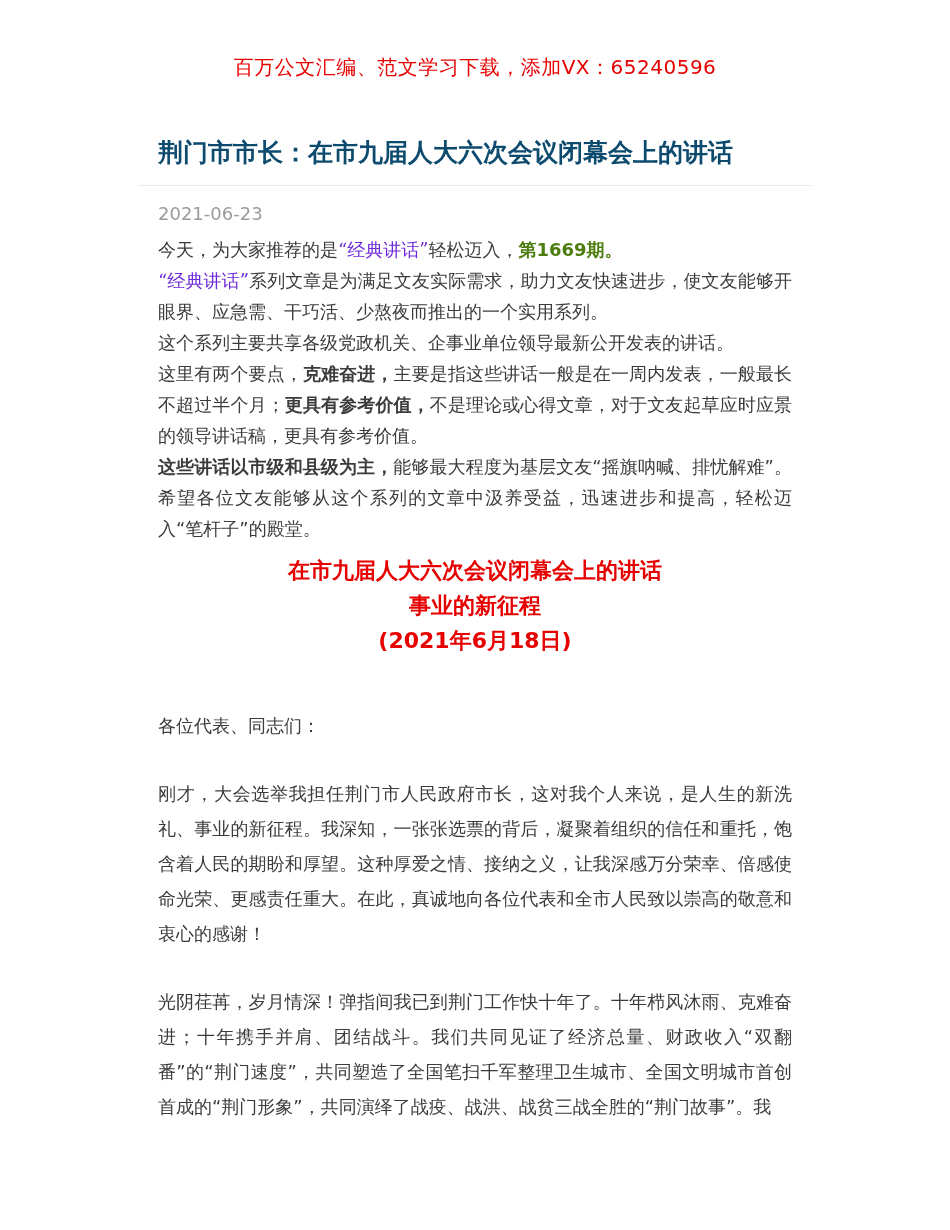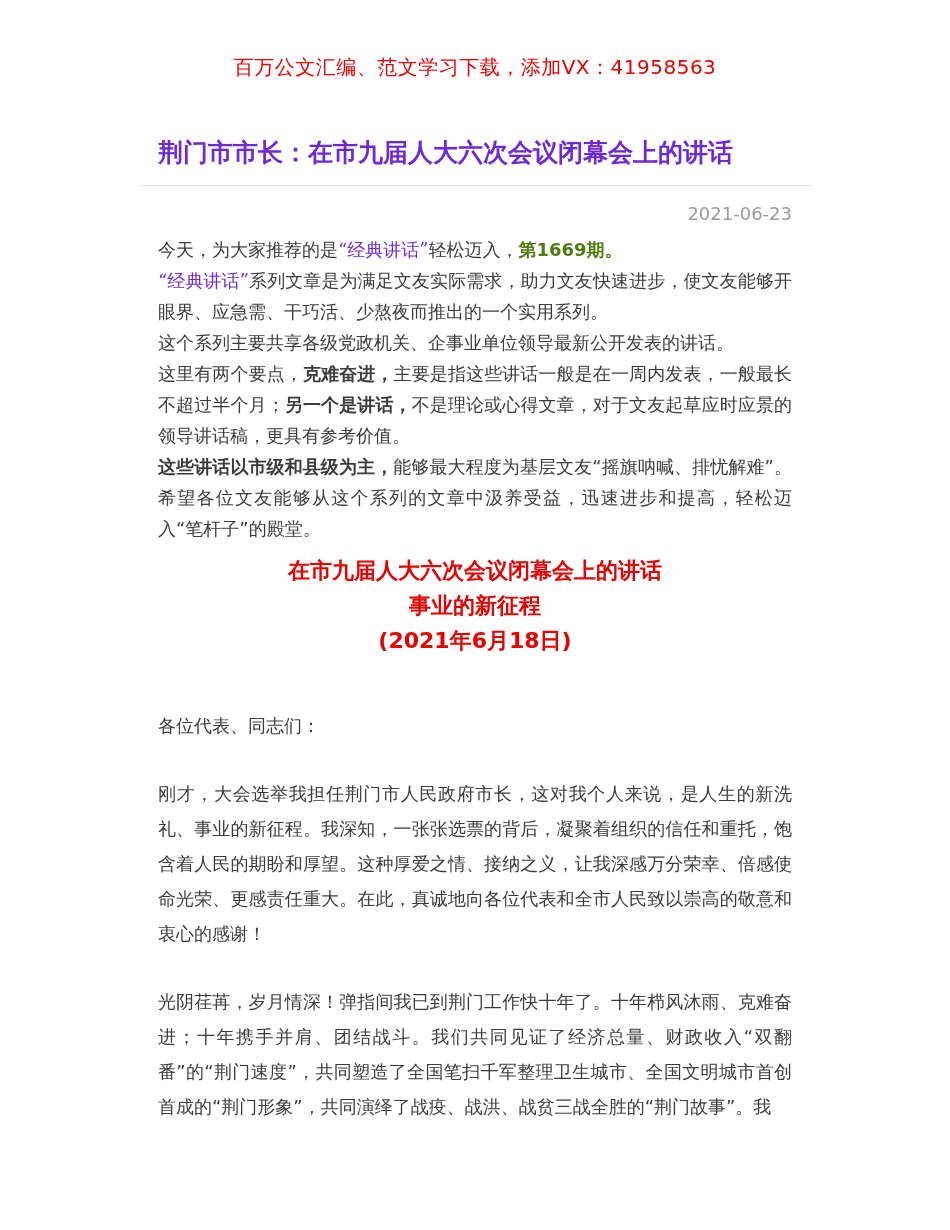--- a/index.html
+++ b/index.html
@@ -17,35 +17,34 @@
     color:#e60000;
     letter-spacing:0.5px;
   }
   .article {
     width:672px;
     margin:58px auto 0;
   }
   .title {
     font-size:25px;
     font-weight:bold;
-    color:#6d28d9;
+    color:#0c4a6e;
     line-height:30px;
     padding:0 19px;
   }
   .divider {
     border-bottom:1px solid #e8e8e8;
     margin-top:17px;
   }
   .date {
     margin-top:17px;
     padding:0 19px;
     font-size:18px;
     color:#9b9b9b;
     line-height:22px;
-    text-align:right;
   }
   .intro { margin-top:9px; }
   .para {
     padding:0 19px;
     font-size:18px;
     color:#3b3b3b;
     line-height:31px;
     text-align:justify;
   }
   .speech .para { line-height:35px; margin-bottom:33px; }
@@ -61,34 +60,34 @@
   .run.kai {
     color:#6d28d9;
     font-family:"DejaVu Serif","Liberation Serif",serif;
   }
   .run.bold { font-weight:bold; }
   .run.redbold { font-weight:bold; color:#4d7c0f; }
 </style>
 </head>
 <body>
 
-<div class="banner">百万公文汇编、范文学习下载，添加VX：41958563</div>
+<div class="banner">百万公文汇编、范文学习下载，添加VX：65240596</div>
 
 <div class="article">
   <h1 class="title">荆门市市长：在市九届人大六次会议闭幕会上的讲话</h1>
 
   <div class="divider"></div>
 
   <div class="date">2021-06-23</div>
 
   <div class="intro">
       <p class="para"><span class="run normal">今天，为大家推荐的是</span><span class="run kai">“经典讲话”</span><span class="run normal">轻松迈入，</span><span class="run redbold">第1669期。</span></p>
       <p class="para"><span class="run normal"> </span><span class="run kai">“经典讲话”</span><span class="run normal">系列文章是为满足文友实际需求，助力文友快速进步，使文友能够开眼界、应急需、干巧活、少熬夜而推出的一个实用系列。</span></p>
       <p class="para"><span class="run normal">这个系列主要共享各级党政机关、企事业单位领导最新公开发表的讲话。</span></p>
-      <p class="para"><span class="run normal">这里有两个要点，</span><span class="run bold">克难奋进，</span><span class="run normal">主要是指这些讲话一般是在一周内发表，一般最长不超过半个月；</span><span class="run bold">另一个是讲话，</span><span class="run normal">不是理论或心得文章，对于文友起草应时应景的领导讲话稿，更具有参考价值。</span></p>
+      <p class="para"><span class="run normal">这里有两个要点，</span><span class="run bold">克难奋进，</span><span class="run normal">主要是指这些讲话一般是在一周内发表，一般最长不超过半个月；</span><span class="run bold">更具有参考价值，</span><span class="run normal">不是理论或心得文章，对于文友起草应时应景的领导讲话稿，更具有参考价值。</span></p>
       <p class="para"><span class="run bold">这些讲话以市级和县级为主，</span><span class="run normal">能够最大程度为基层文友“摇旗呐喊、排忧解难”。希望各位文友能够从这个系列的文章中汲养受益，迅速进步和提高，轻松迈入“笔杆子”的殿堂。</span></p>
     </div>
 
   <div class="headings">
       <div class="heading">在市九届人大六次会议闭幕会上的讲话</div>
       <div class="heading">事业的新征程</div>
       <div class="heading">(2021年6月18日)</div>
     </div>
 
   <div class="speech">

